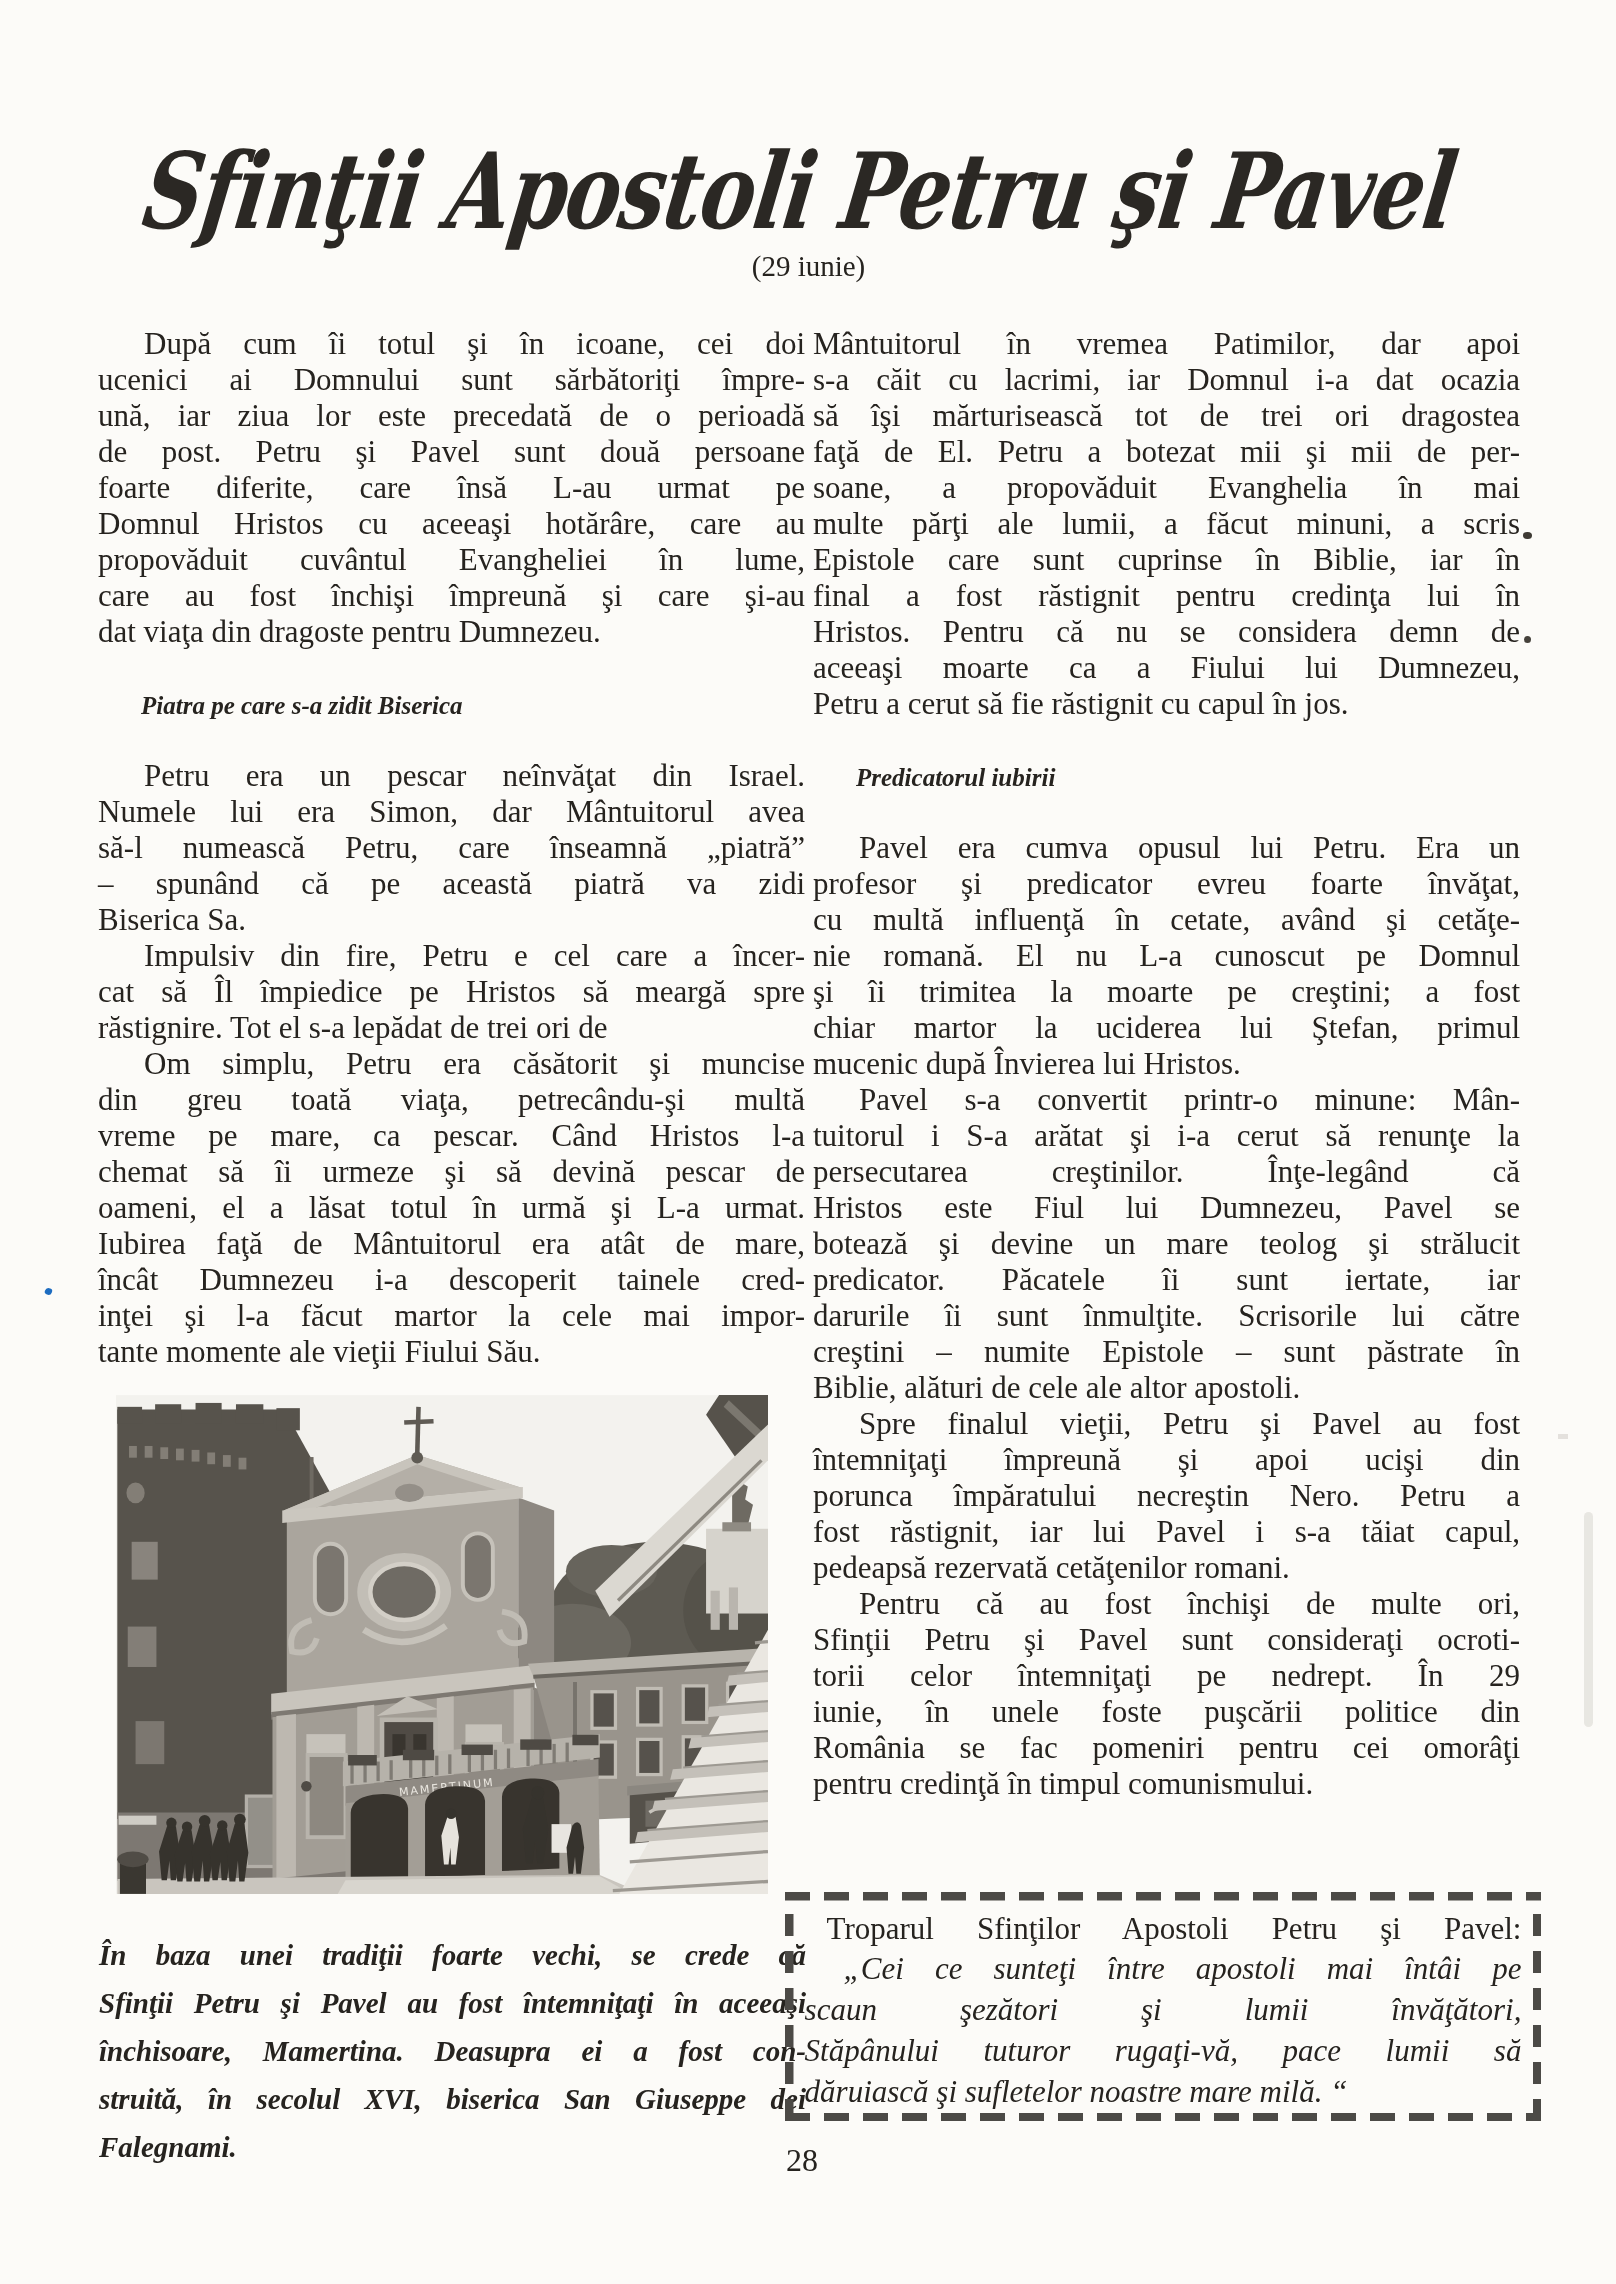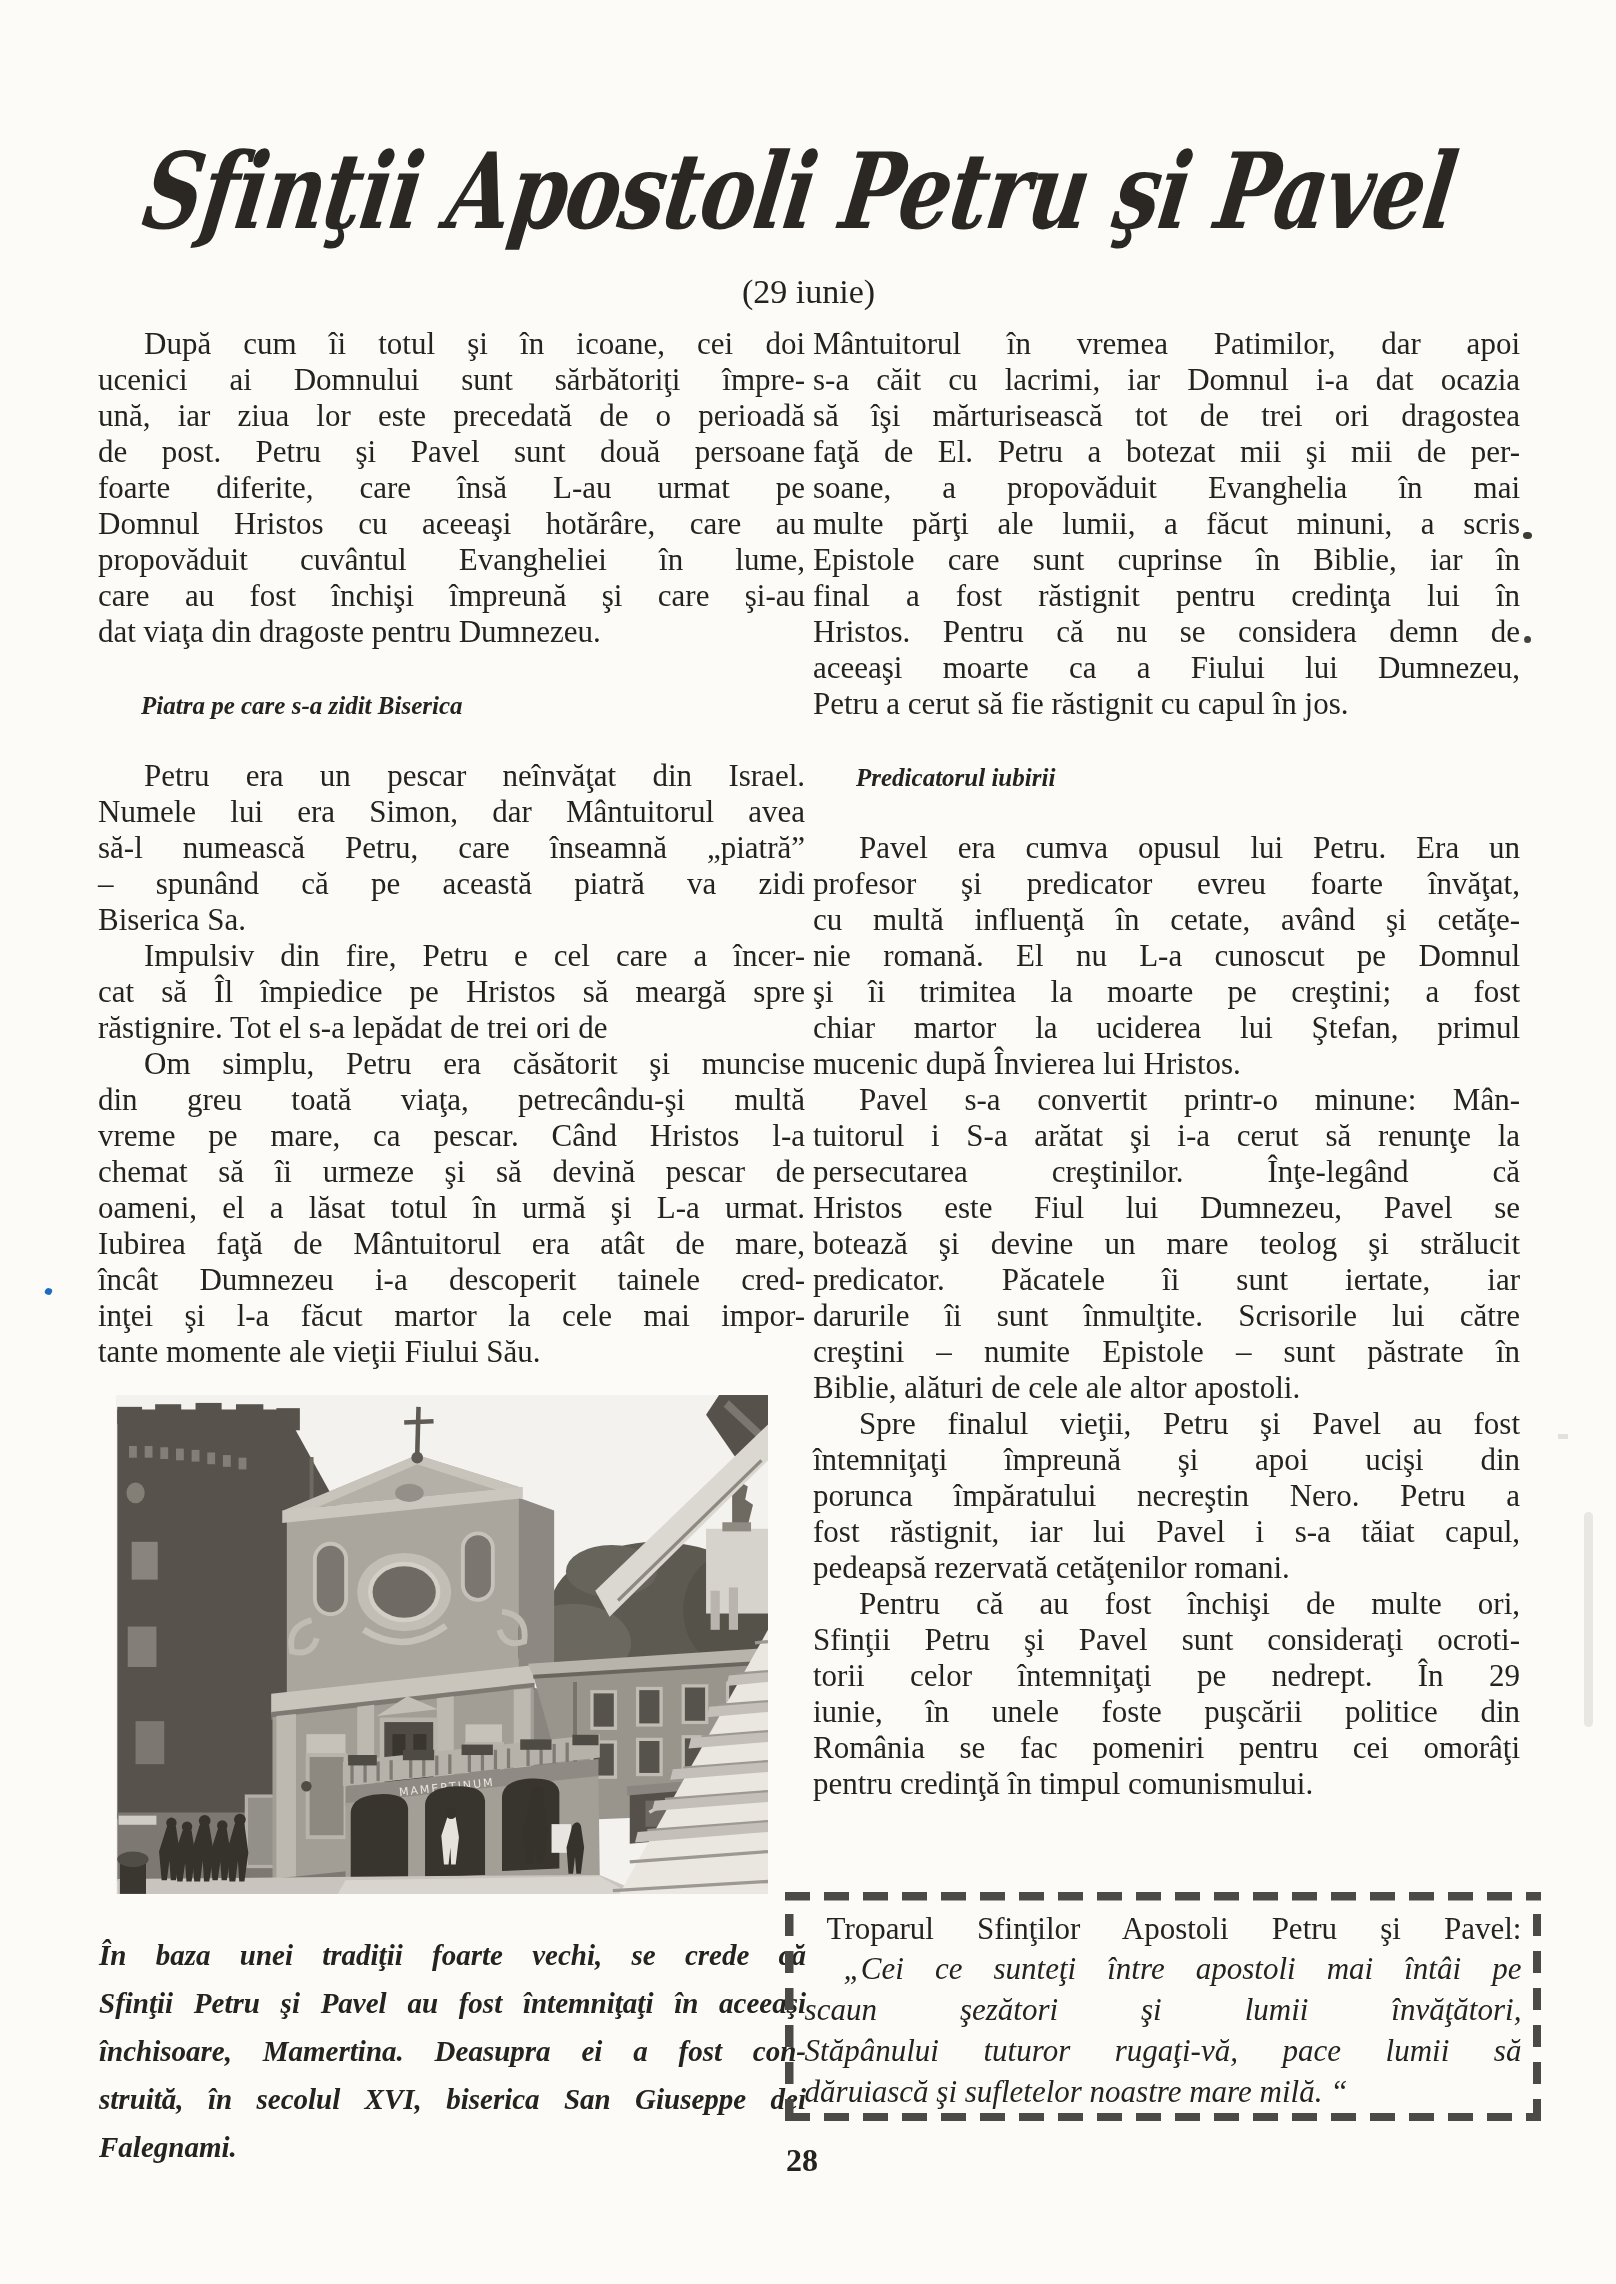--- a/index.html
+++ b/index.html
@@ -11,22 +11,22 @@
   }
   
   .title{
     position:absolute;top:129px;left:0;width:1617px;text-align:center;
     font-family:"DejaVu Serif","Liberation Serif",serif;
     font-style:italic;font-weight:bold;font-size:82px;letter-spacing:-1.3px;
     transform:skewX(-8deg) scaleY(1.28);transform-origin:center top;
     color:#2b2824;white-space:nowrap;
   }
   .subtitle{
-    position:absolute;top:273px;left:0;width:1617px;text-align:center;
-    font-size:34px;color:#26231f;
+    position:absolute;top:250px;left:0;width:1617px;text-align:center;
+    font-size:29px;color:#26231f;
   }
   
   .col{position:absolute;top:326px;width:707px;font-size:31px;line-height:36px;}
   .col-left{left:98px;}
   .col-right{left:813px;}
   .jline{text-align:justify;text-align-last:justify;}
   .jline.last{text-align-last:left;}
   .jline.indent{text-indent:46px;}
   .heading{
     font-style:italic;font-weight:bold;font-size:25px;line-height:36px;
@@ -50,21 +50,21 @@
       repeating-linear-gradient(0deg,#4c4a46 0 22px,transparent 22px 37px) left top / 8.5px 100% no-repeat,
       repeating-linear-gradient(0deg,#4c4a46 0 22px,transparent 22px 37px) right top / 8.5px 100% no-repeat;
   }
   .tropar-title{font-size:31px;line-height:39px;}
   .tropar-title .jline.indent{text-indent:22px;}
   .tropar-text{font-style:italic;font-size:31px;line-height:41px;}
   .tropar-text .jline.indent{text-indent:39px;}
   
   .page-number{
     position:absolute;left:750px;top:2142px;width:104px;text-align:center;
-    font-size:32px;color:#26231f;font-weight:bold;
+    font-size:32px;color:#26231f;
   }
   
   .speck{position:absolute;border-radius:50%;}
   .speck-blue{left:45px;top:1288px;width:7.2px;height:6.5px;background:#1d6cc0;transform:rotate(20deg);border-radius:60% 40% 55% 45%;}
   .speck-a{left:1523px;top:532px;width:8.5px;height:7.2px;background:#3e3a34;}
   .speck-b{left:1524px;top:636px;width:7.2px;height:7.2px;background:#45413b;}
   .smudge{position:absolute;background:#dddbd6;opacity:.65;}
   .smudge-1{left:1584px;top:1512px;width:9px;height:215px;border-radius:4.6px;}
   .smudge-2{left:1558px;top:1434px;width:10.4px;height:5.2px;opacity:.8;}
 </style>

